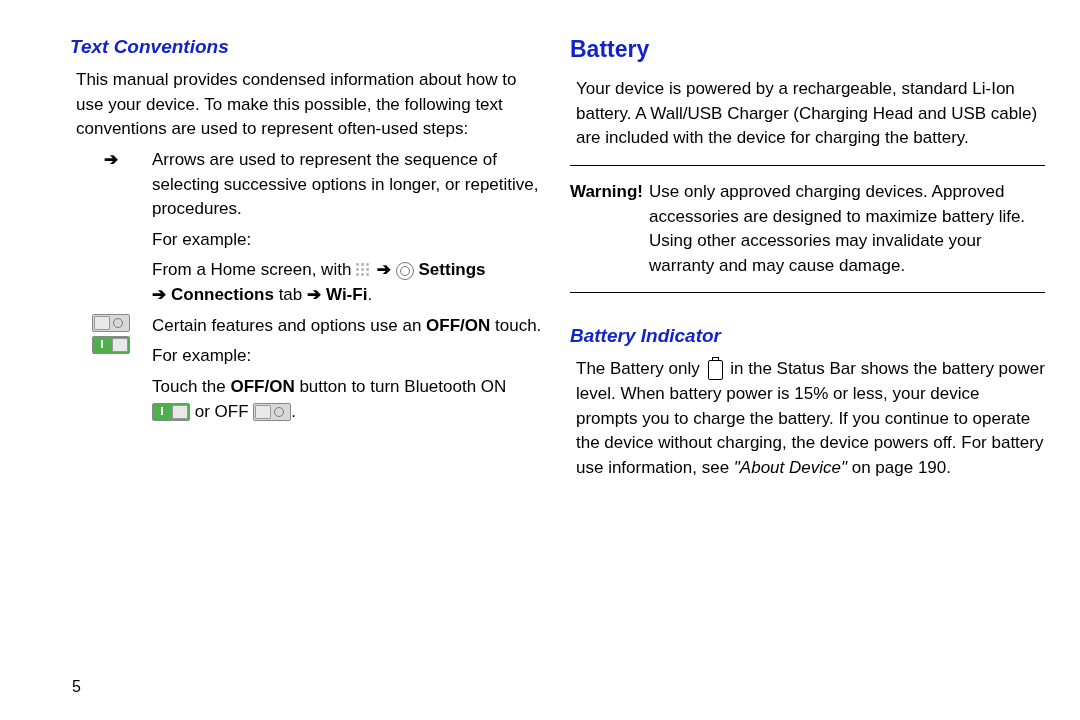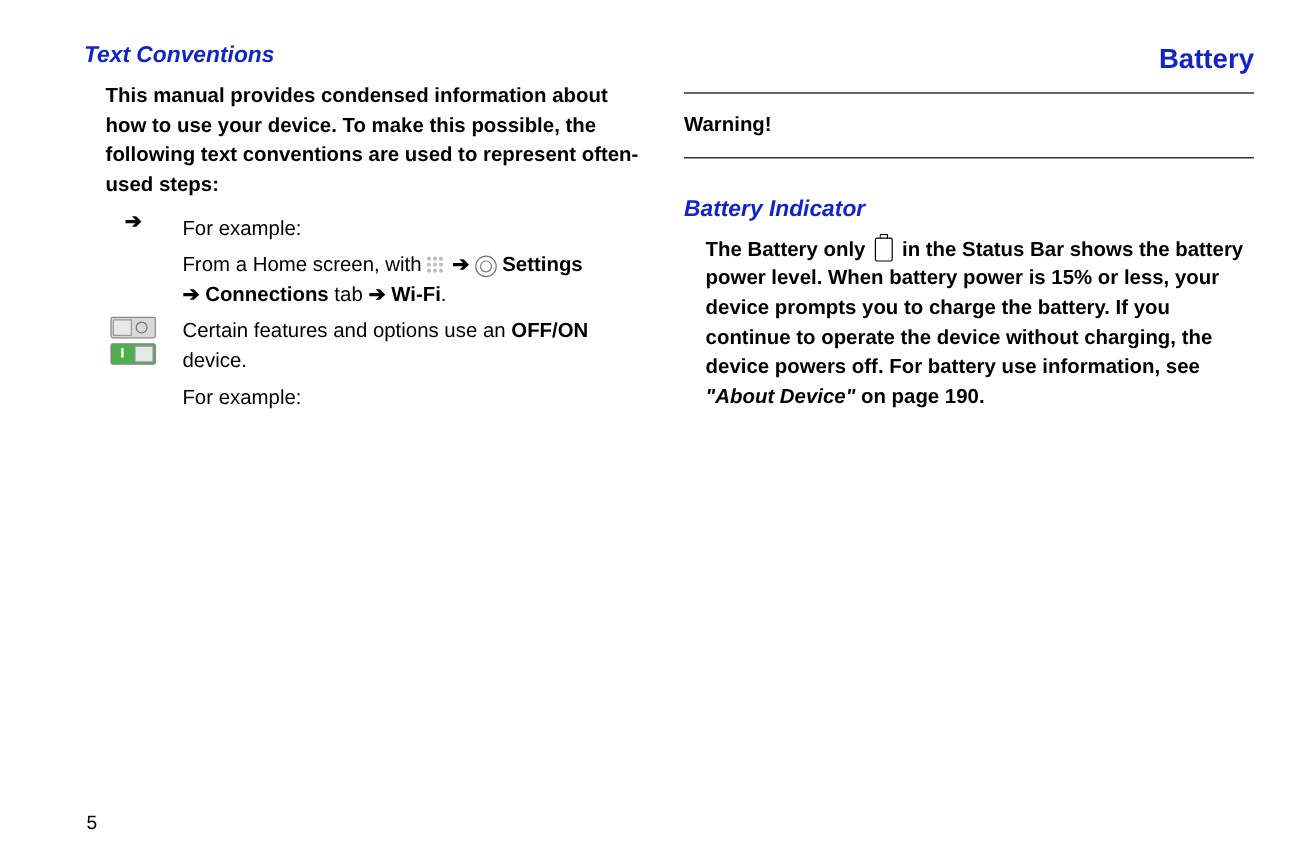--- a/index.html
+++ b/index.html
@@ -1,23 +1,23 @@
 <!DOCTYPE html>
 <html><head>
 <meta charset="utf-8">
 <style>
   html,body{margin:0;padding:0;background:#fff;}
   .page{width:1080px;height:720px;position:relative;font-family:Arial,Helvetica,sans-serif;color:#000;}
   .col{position:absolute;top:36px;width:475px;}
   .col.left{left:70px;}
   .col.right{left:570px;}
   .h2{color:#1224c9;font-weight:bold;font-style:italic;font-size:19px;margin:0 0 10px 0;}
-  .h1{color:#1224c9;font-weight:bold;font-size:23px;margin:0 0 14px 0;text-align:right;}
+  .h1{color:#1224c9;font-weight:bold;font-size:23px;margin:0 0 14px 0;}
   .body{font-size:17px;line-height:1.45;}
-  .indent{margin-left:18px;font-weight:bold;}
+  .indent{margin-left:6px;}
   .def-row{display:flex;align-items:flex-start;margin-top:6px;}
   .def-key{width:82px;flex:none;text-align:center;}
   .def-body{flex:1;}
   b{font-weight:bold;}
   .cross-ref{font-style:italic;}
   .arrow{font-family:Arial;font-weight:bold;}
   .hr{border:none;border-top:1.2px solid #000;margin:14px 0;}
   .pagenum{position:absolute;left:72px;bottom:24px;font-size:16px;}
   
   .toggle{display:inline-block;width:36px;height:16px;border:1px solid #888;border-radius:2px;vertical-align:middle;position:relative;background:#fff;}
@@ -42,20 +42,21 @@
 
 <div class="page">
 
   <div class="col left">
     <div class="h2">Text Conventions</div>
     <div class="body indent">This manual provides condensed information about how to use your device. To make this possible, the following text conventions are used to represent often-used steps:</div>
 
     <div class="def-row body">
       <div class="def-key"><span class="arrow">➔</span></div>
       <div class="def-body">
+        <div>Arrows are used to represent the sequence of selecting successive options in longer, or repetitive, procedures.</div>
         <div style="margin-top:6px">For example:</div>
         <div style="margin-top:6px">
           <span>From a Home screen, with </span>
           <span class="apps-icon">
             <span style="left:0;top:0"></span><span style="left:5px;top:0"></span><span style="left:10px;top:0"></span>
             <span style="left:0;top:5px"></span><span style="left:5px;top:5px"></span><span style="left:10px;top:5px"></span>
             <span style="left:0;top:10px"></span><span style="left:5px;top:10px"></span><span style="left:10px;top:10px"></span>
           </span>
           <span class="arrow">➔</span>
           <span class="gear-icon"></span>
@@ -74,33 +75,39 @@
               <span class="dot"></span>
             </span>
           <span class="toggle on">
               <span class="knob"></span>
               <span class="bar"></span>
             </span>
         </div>
       </div>
       <div class="def-body">
         <div>
-          <span>Certain features and options use an </span><b>OFF/ON</b><span> device.</span>
+          <span>Certain features and options use an </span><b>OFF/ON</b><span> touch.</span>
         </div>
         <div style="margin-top:6px">For example:</div>
+        <div style="margin-top:6px">
+          <span>Touch the </span><b>OFF/ON</b><span> button to turn Bluetooth ON </span>
+          <span class="toggle on"><span class="knob"></span><span class="bar"></span></span><span> or OFF </span><span class="toggle off"><span class="knob"></span><span class="dot"></span></span><span>.</span>
+        </div>
       </div>
     </div>
   </div>
 
   <div class="col right">
     <div class="h1">Battery</div>
+    <div class="body indent">Your device is powered by a rechargeable, standard Li-Ion battery. A Wall/USB Charger (Charging Head and USB cable) are included with the device for charging the battery.</div>
 
     <hr class="hr">
     <div class="body" style="display:flex">
       <div style="flex:none;padding-right:6px"><b>Warning!</b></div>
+      <div> Use only approved charging devices. Approved accessories are designed to maximize battery life. Using other accessories may invalidate your warranty and may cause damage.</div>
     </div>
     <hr class="hr">
 
     <div class="h2" style="margin-top:32px">Battery Indicator</div>
     <div class="body indent">
       <span>The Battery only </span>
       <span class="batt-icon"></span>
       <span> in the Status Bar shows the battery power level. When battery power is 15% or less, your device prompts you to charge the battery. If you continue to operate the device without charging, the device powers off. For battery use information, see </span>
       <span class="cross-ref">"About Device"</span>
       <span> on page 190.</span>

